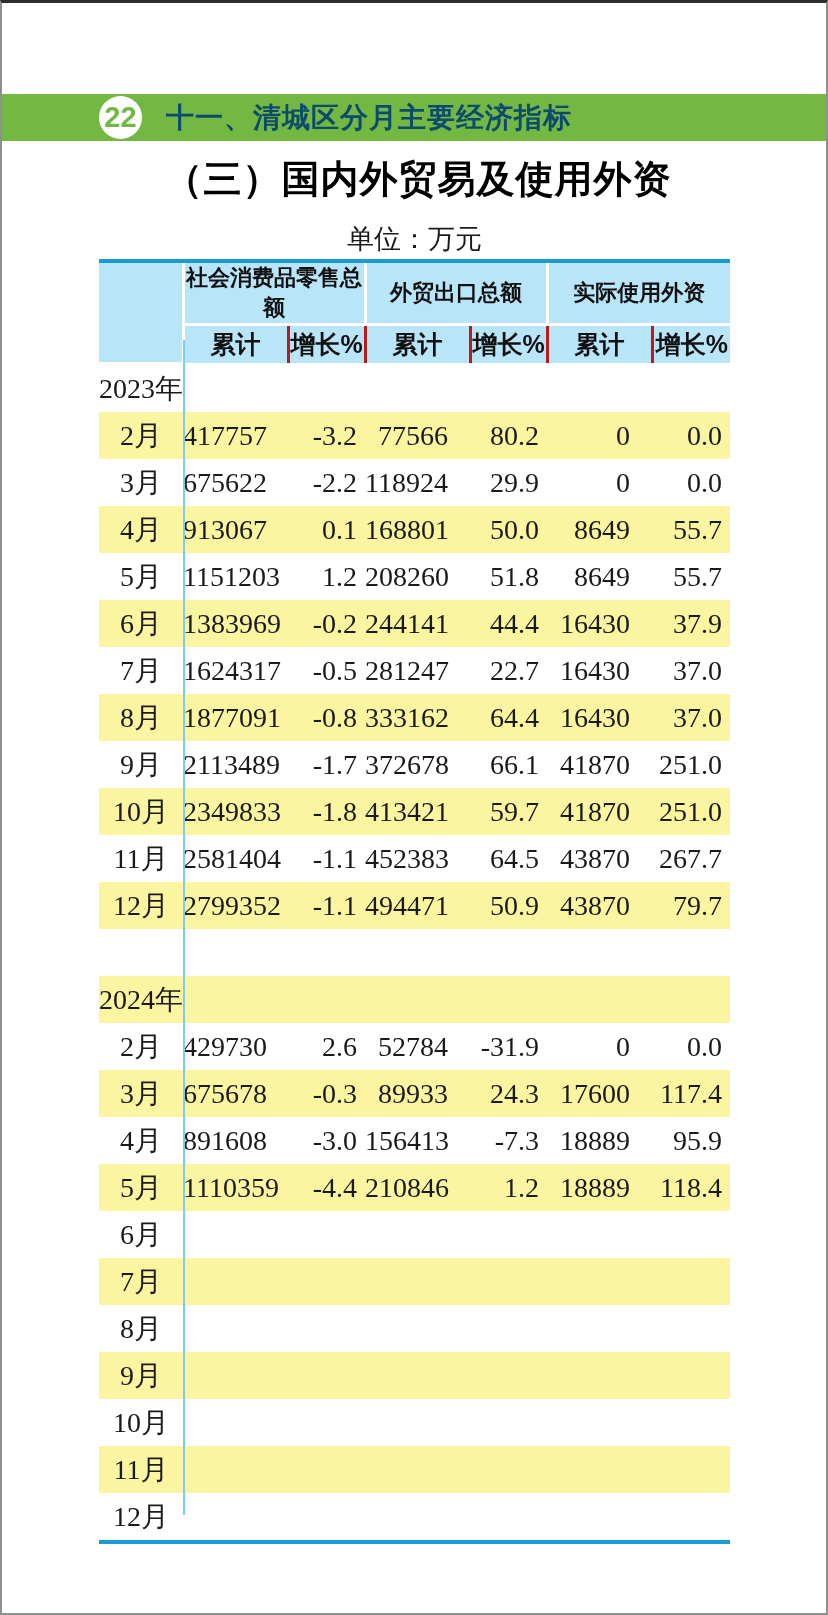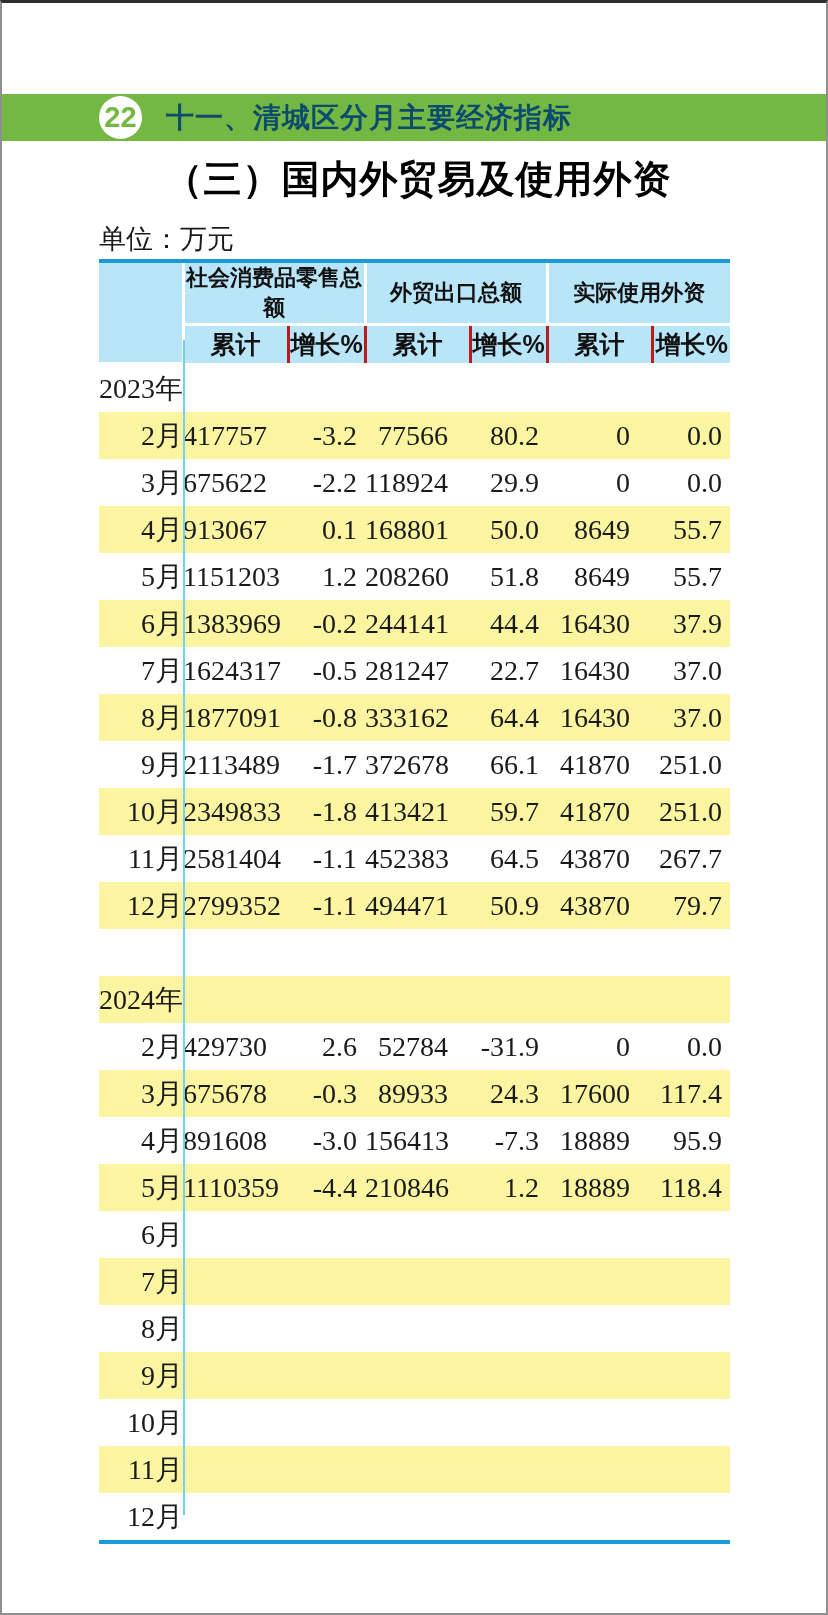--- a/index.html
+++ b/index.html
@@ -40,21 +40,21 @@
   .main-title{
     position:absolute;top:147px;left:0;width:100%;
     margin:4px;text-align:center;
     font-family:"Liberation Sans","DejaVu Sans",sans-serif;
     font-weight:bold;font-size:38px;letter-spacing:1px;
     color:#000000;
   }
   
   .unit{
     position:absolute;top:218px;left:97px;width:631px;
-    text-align:left;font-size:27px;
+    text-align:center;font-size:27px;
   }
   
   .table-wrap{
     position:absolute;left:97px;top:256px;width:631px;
   }
   .rule{height:4px;background:#1a9bd7;}
   table{
     width:631px;border-collapse:collapse;table-layout:fixed;
   }
   thead th{
@@ -67,21 +67,21 @@
   tr.group-row th{height:40px;font-size:22px;border-bottom:3px solid #ffffff;border-right:3px solid #ffffff;}
   tr.group-row th:last-child{border-right:0;}
   tr.sub-row th{height:37px;font-size:25px;border-right:3px solid #b91c1c;}
   tr.sub-row th:last-child{border-right:0;}
   tbody td{
     height:47px;padding:0;border:0;
     font-size:28px;line-height:47px;
     white-space:nowrap;overflow:hidden;
   }
   tbody tr.shaded td{background:#fbf5a1;}
-  td.month{text-align:right;}
+  td.month{text-align:center;}
   td.num{text-align:right;}
   td.num.leiji{padding-right:22px;}
   td.num.zengzhang{padding-right:8px;}
   .col-divider{
     position:absolute;left:84px;top:81px;width:2px;height:1175px;
     background:#79cdef;z-index:3;
   }
 </style>
 </head>
 <body>

